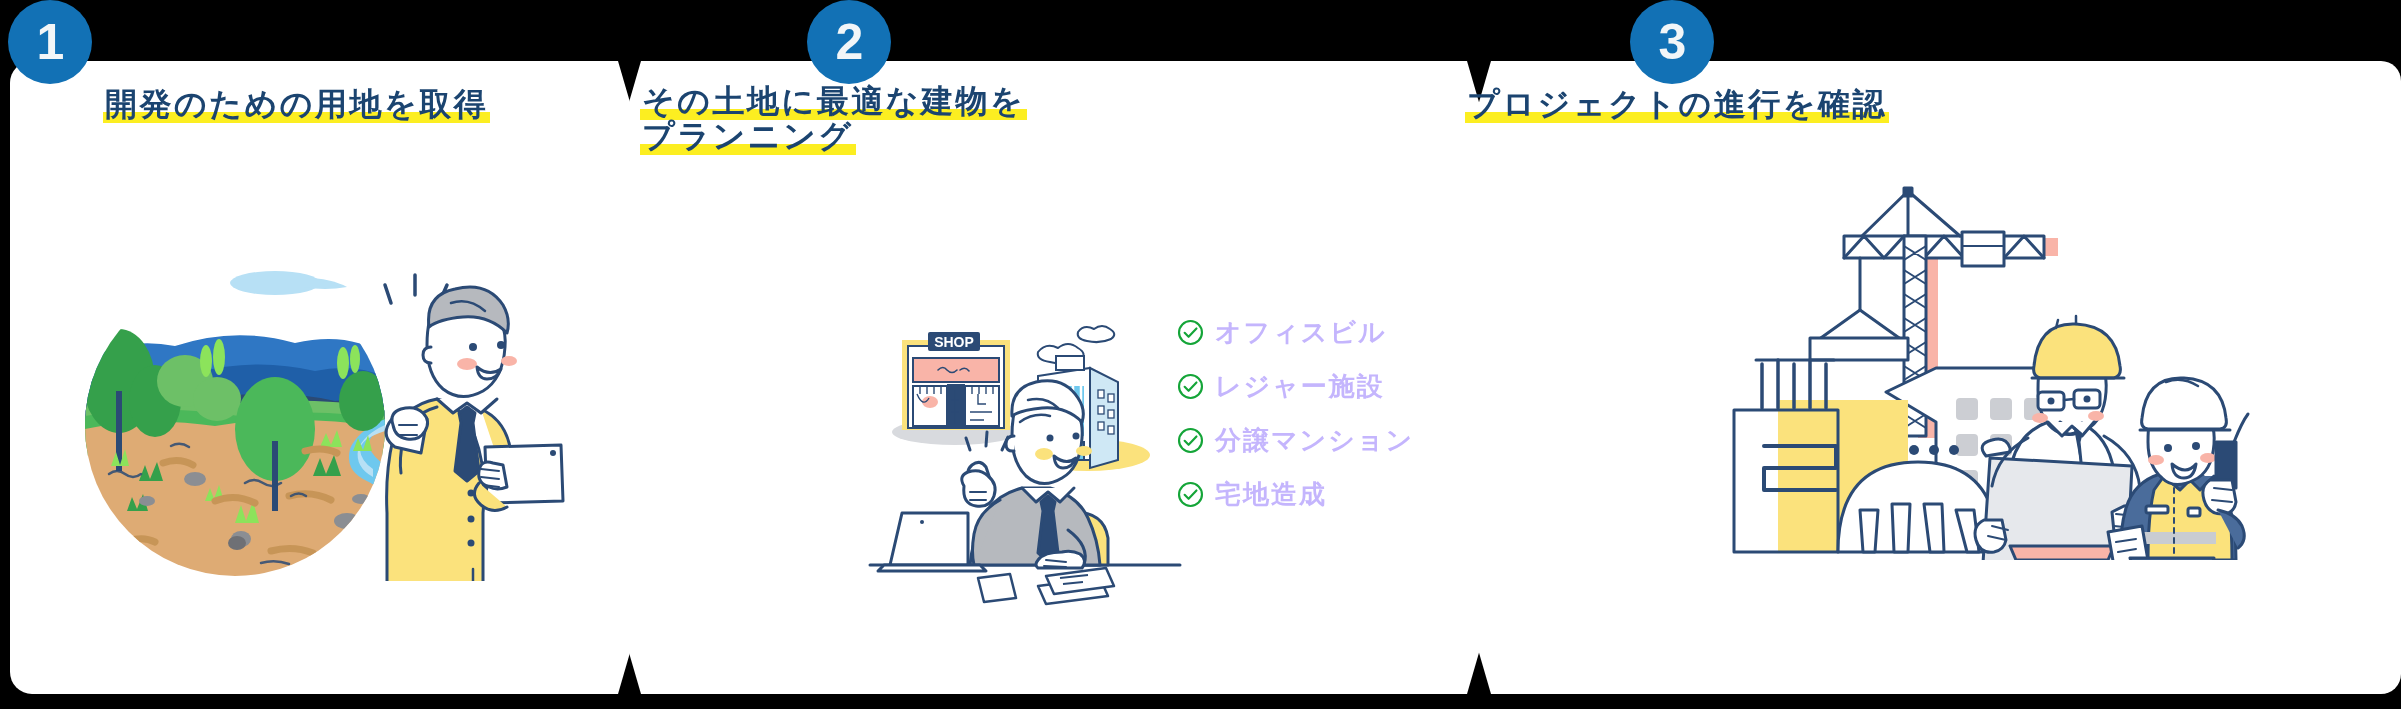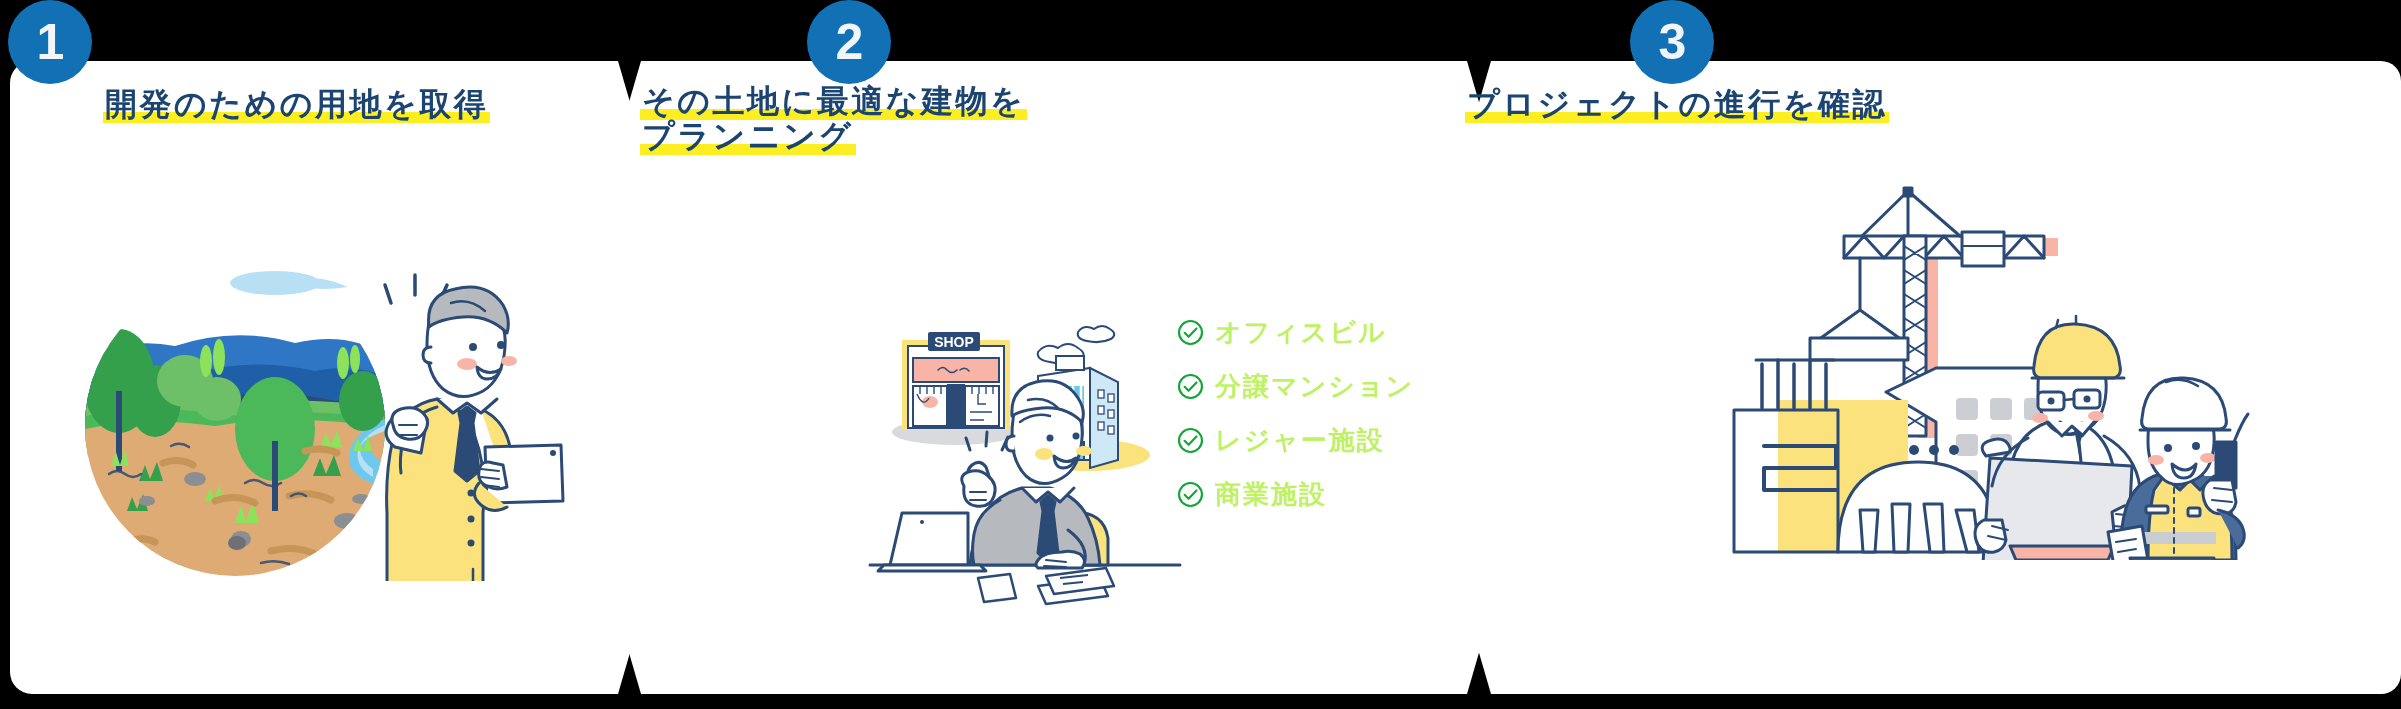--- a/index.html
+++ b/index.html
@@ -68,21 +68,21 @@
   }
   .t1 { left: 103px; top: 88px; }
   .t2 { left: 617px; top: 85px; margin-left: 23px; }
   .t3 { left: 1451px; top: 88px; margin-left: 14px; }
 
   
   .checklist { position: absolute; left: 1177px; top: 305px; z-index: 6; }
   .check-item { display: flex; align-items: center; height: 54px; }
   .check-icon { width: 27px; height: 27px; flex: 0 0 27px; margin-right: 11px; }
   .check-label {
-    color: #bef264;
+    color: #c4b5fd;
     font-size: 26px;
     font-weight: 700;
     letter-spacing: 2px;
     white-space: nowrap;
   }
 
   
   .illo { position: absolute; z-index: 5; }
   .illo-1 { left: 75px;  top: 190px; }
   .illo-2 { left: 860px; top: 290px; }
@@ -355,35 +355,35 @@
         <circle cx="12" cy="12" r="10.2" fill="none" stroke="#14a538" stroke-width="1.9"></circle>
         <path d="M6.8 12.3 L10.3 15.8 L17.3 8.4" fill="none" stroke="#14a538" stroke-width="1.9" stroke-linecap="round" stroke-linejoin="round"></path>
       </svg>
       <span class="check-label">オフィスビル</span>
     </div>
     <div class="check-item">
       <svg class="check-icon" viewBox="0 0 24 24">
         <circle cx="12" cy="12" r="10.2" fill="none" stroke="#14a538" stroke-width="1.9"></circle>
         <path d="M6.8 12.3 L10.3 15.8 L17.3 8.4" fill="none" stroke="#14a538" stroke-width="1.9" stroke-linecap="round" stroke-linejoin="round"></path>
       </svg>
+      <span class="check-label">レジャー施設</span>
+    </div>
+    <div class="check-item">
+      <svg class="check-icon" viewBox="0 0 24 24">
+        <circle cx="12" cy="12" r="10.2" fill="none" stroke="#14a538" stroke-width="1.9"></circle>
+        <path d="M6.8 12.3 L10.3 15.8 L17.3 8.4" fill="none" stroke="#14a538" stroke-width="1.9" stroke-linecap="round" stroke-linejoin="round"></path>
+      </svg>
       <span class="check-label">分譲マンション</span>
     </div>
     <div class="check-item">
       <svg class="check-icon" viewBox="0 0 24 24">
         <circle cx="12" cy="12" r="10.2" fill="none" stroke="#14a538" stroke-width="1.9"></circle>
         <path d="M6.8 12.3 L10.3 15.8 L17.3 8.4" fill="none" stroke="#14a538" stroke-width="1.9" stroke-linecap="round" stroke-linejoin="round"></path>
       </svg>
-      <span class="check-label">レジャー施設</span>
-    </div>
-    <div class="check-item">
-      <svg class="check-icon" viewBox="0 0 24 24">
-        <circle cx="12" cy="12" r="10.2" fill="none" stroke="#14a538" stroke-width="1.9"></circle>
-        <path d="M6.8 12.3 L10.3 15.8 L17.3 8.4" fill="none" stroke="#14a538" stroke-width="1.9" stroke-linecap="round" stroke-linejoin="round"></path>
-      </svg>
-      <span class="check-label">商業施設</span>
+      <span class="check-label">宅地造成</span>
     </div>
   </div>
 
   <div class="panel panel-3"></div>
 
   <svg class="illo illo-3" width="600" height="400" viewBox="0 0 600 400">
 
     <g stroke="#2b4a75" stroke-width="3" fill="none" stroke-linejoin="round" stroke-linecap="round">
       <rect x="140" y="78" width="200" height="18" fill="#f9b4a8" stroke="none"></rect>
       <rect x="200" y="78" width="20" height="200" fill="#f9b4a8" stroke="none"></rect>

